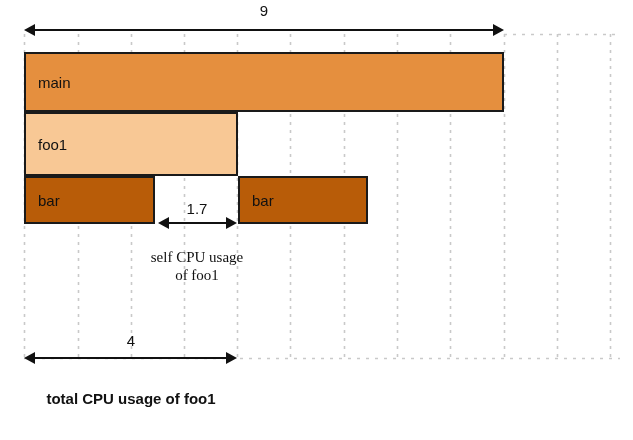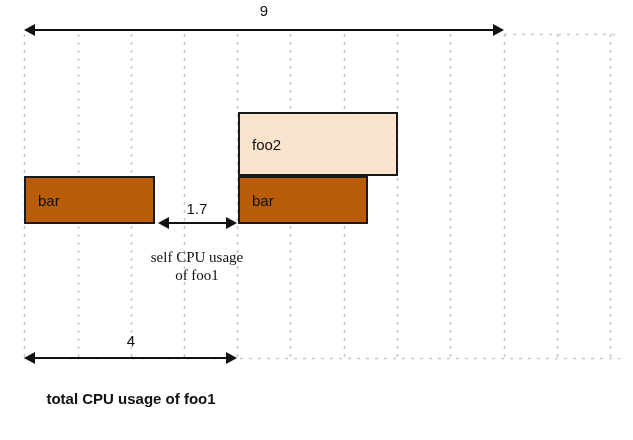--- a/index.html
+++ b/index.html
@@ -58,22 +58,25 @@
       <line x1="397.5" y1="34" x2="397.5" y2="358" stroke="#c9c9c9" stroke-width="1.6" stroke-dasharray="3 5" stroke-linecap="butt"></line>
       <line x1="450.5" y1="34" x2="450.5" y2="358" stroke="#c9c9c9" stroke-width="1.6" stroke-dasharray="3 5" stroke-linecap="butt"></line>
       <line x1="504.5" y1="34" x2="504.5" y2="358" stroke="#c9c9c9" stroke-width="1.6" stroke-dasharray="3 5" stroke-linecap="butt"></line>
       <line x1="557.5" y1="34" x2="557.5" y2="358" stroke="#c9c9c9" stroke-width="1.6" stroke-dasharray="3 5" stroke-linecap="butt"></line>
       <line x1="610.5" y1="34" x2="610.5" y2="358" stroke="#c9c9c9" stroke-width="1.6" stroke-dasharray="3 5" stroke-linecap="butt"></line>
       <line x1="24" y1="358.5" x2="620" y2="358.5" stroke="#c9c9c9" stroke-width="1.6" stroke-dasharray="3 6"></line>
       <line x1="504" y1="34.5" x2="620" y2="34.5" stroke="#c9c9c9" stroke-width="1.6" stroke-dasharray="3 6"></line>
     </svg>
 
   <div id="bars">
-      <div class="frame" style="left: 238px; top: 112px; width: 160px; height: 64px; background: rgb(251, 228, 205);">
-        <span class="flabel">foo2</span>
+      <div class="frame" style="left: 24px; top: 52px; width: 480px; height: 60px; background: rgb(229, 143, 62);">
+        <span class="flabel">main</span>
+      </div>
+      <div class="frame" style="left: 24px; top: 112px; width: 214px; height: 64px; background: rgb(248, 200, 149);">
+        <span class="flabel">foo1</span>
       </div>
       <div class="frame" style="left: 24px; top: 176px; width: 131px; height: 48px; background: rgb(184, 92, 8);">
         <span class="flabel">bar</span>
       </div>
       <div class="frame" style="left: 238px; top: 176px; width: 130px; height: 48px; background: rgb(184, 92, 8);">
         <span class="flabel">bar</span>
       </div>
     </div>
 
   <svg id="annos" width="633" height="440" style="position:absolute;left:0;top:0;">

